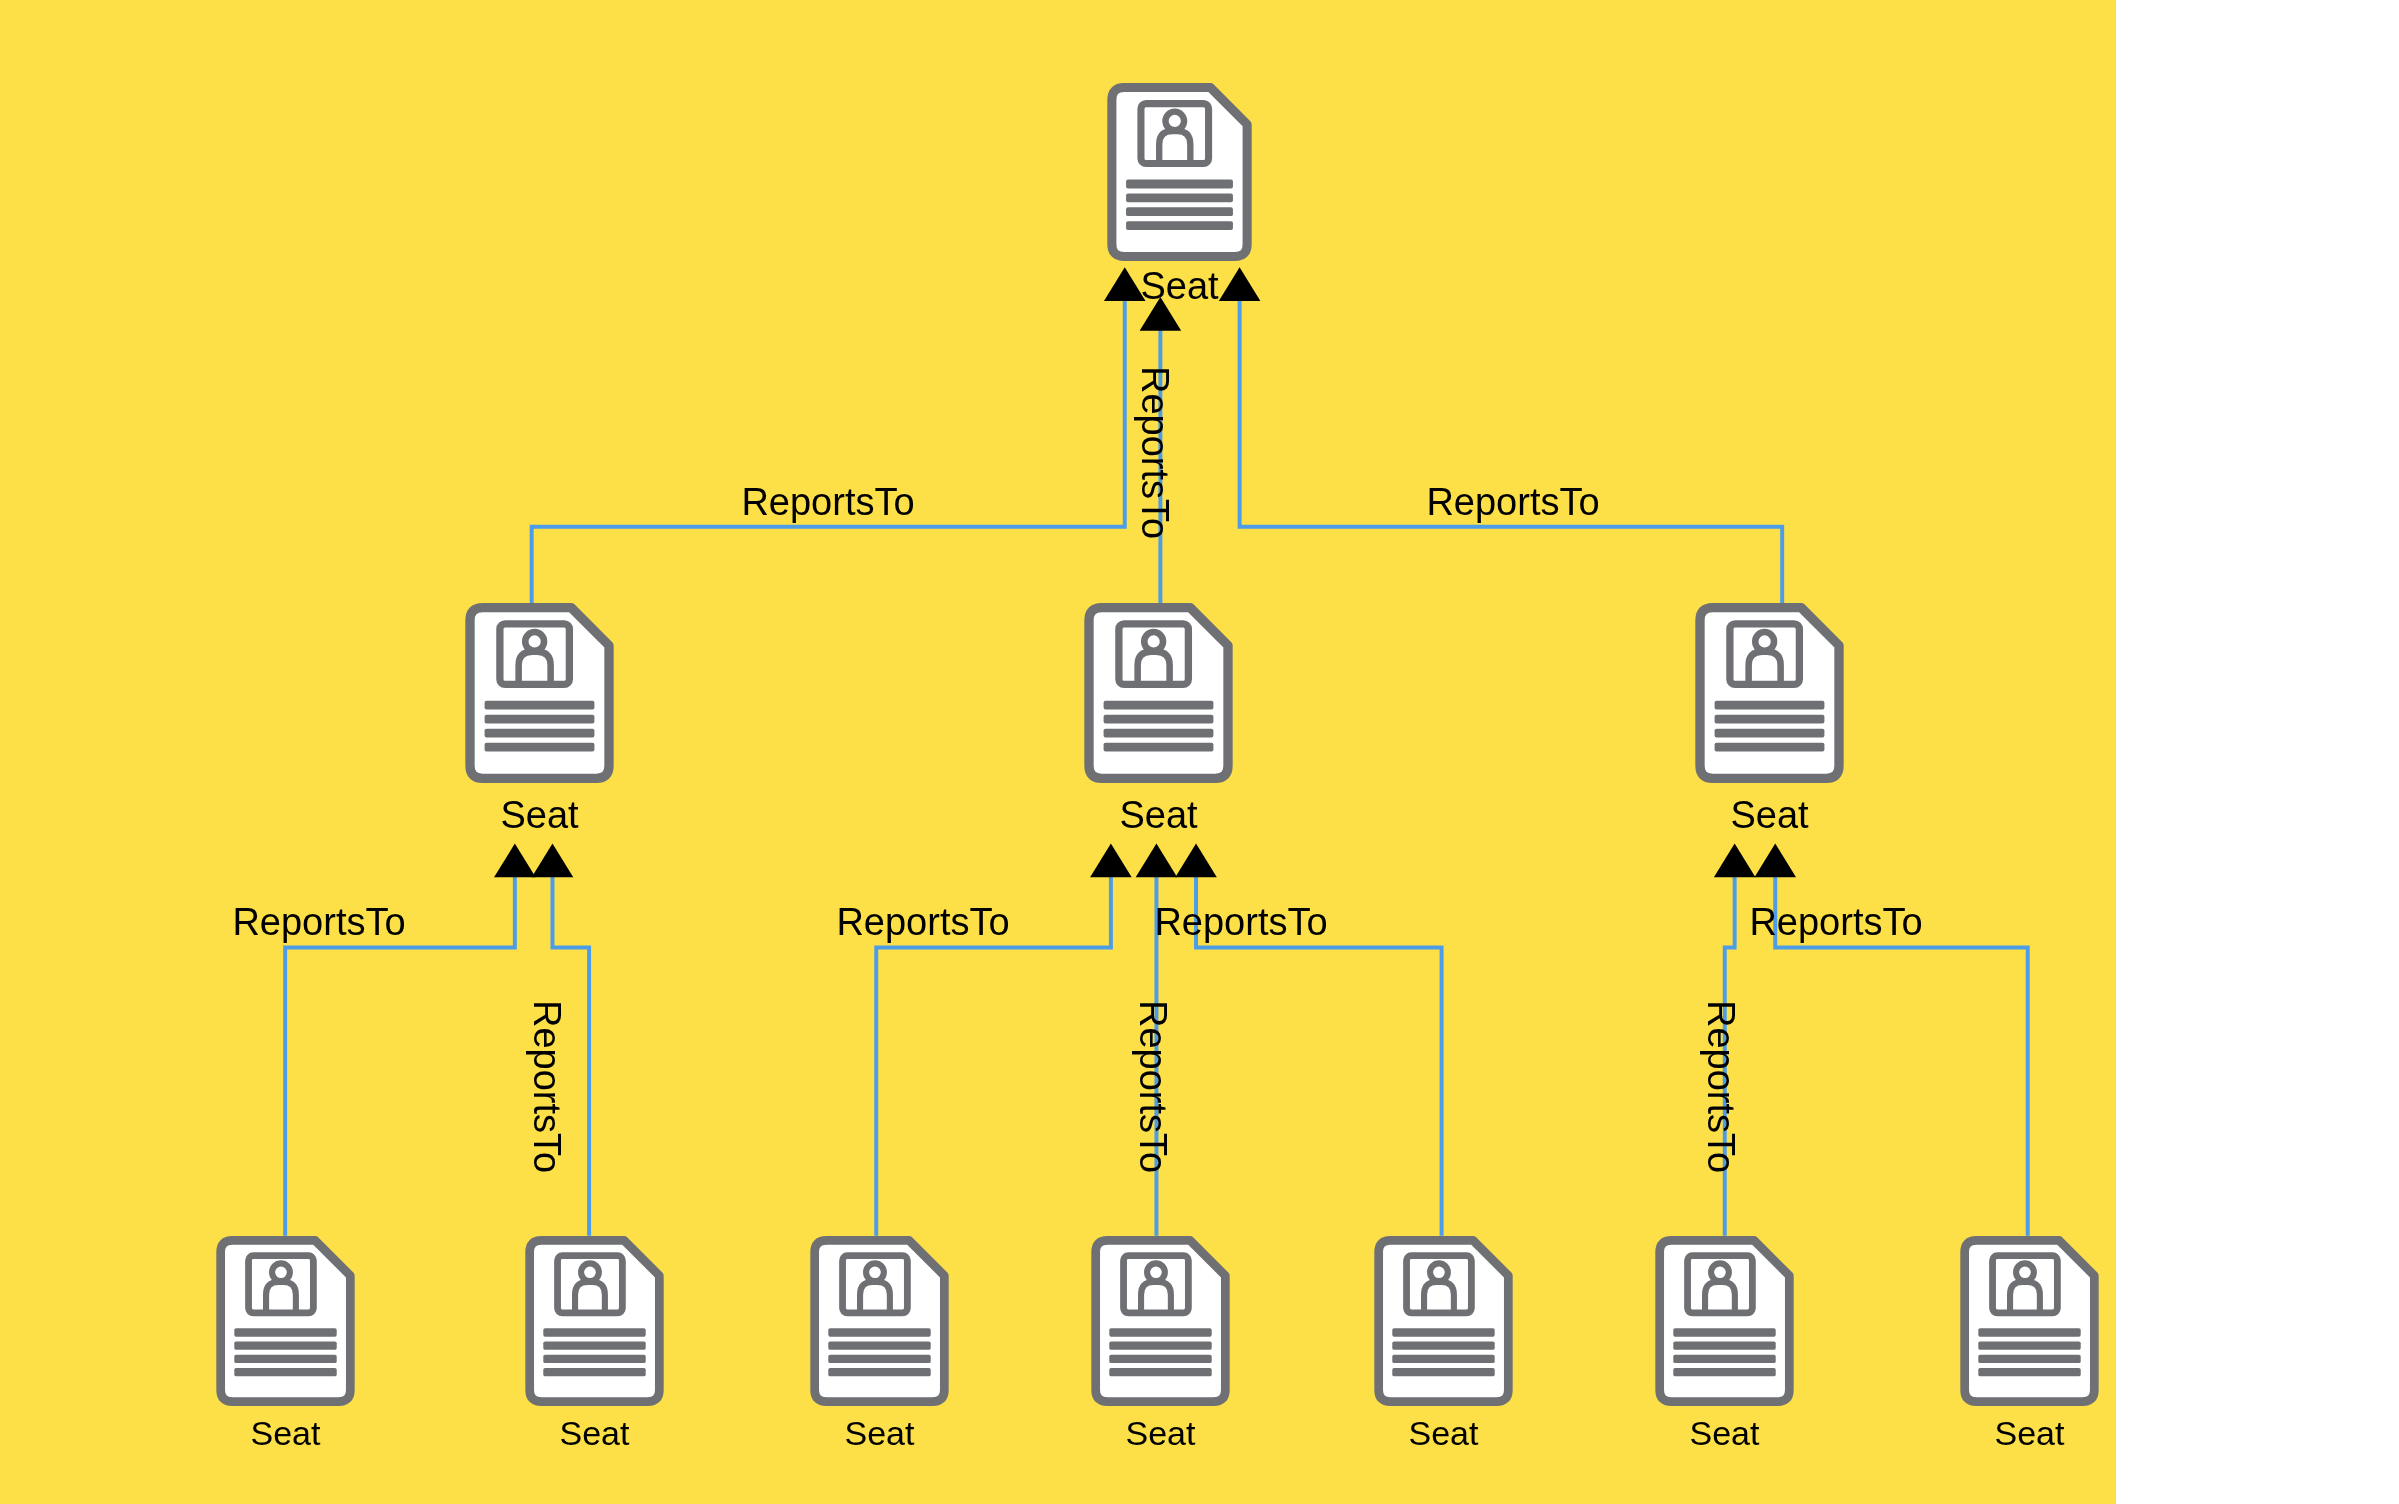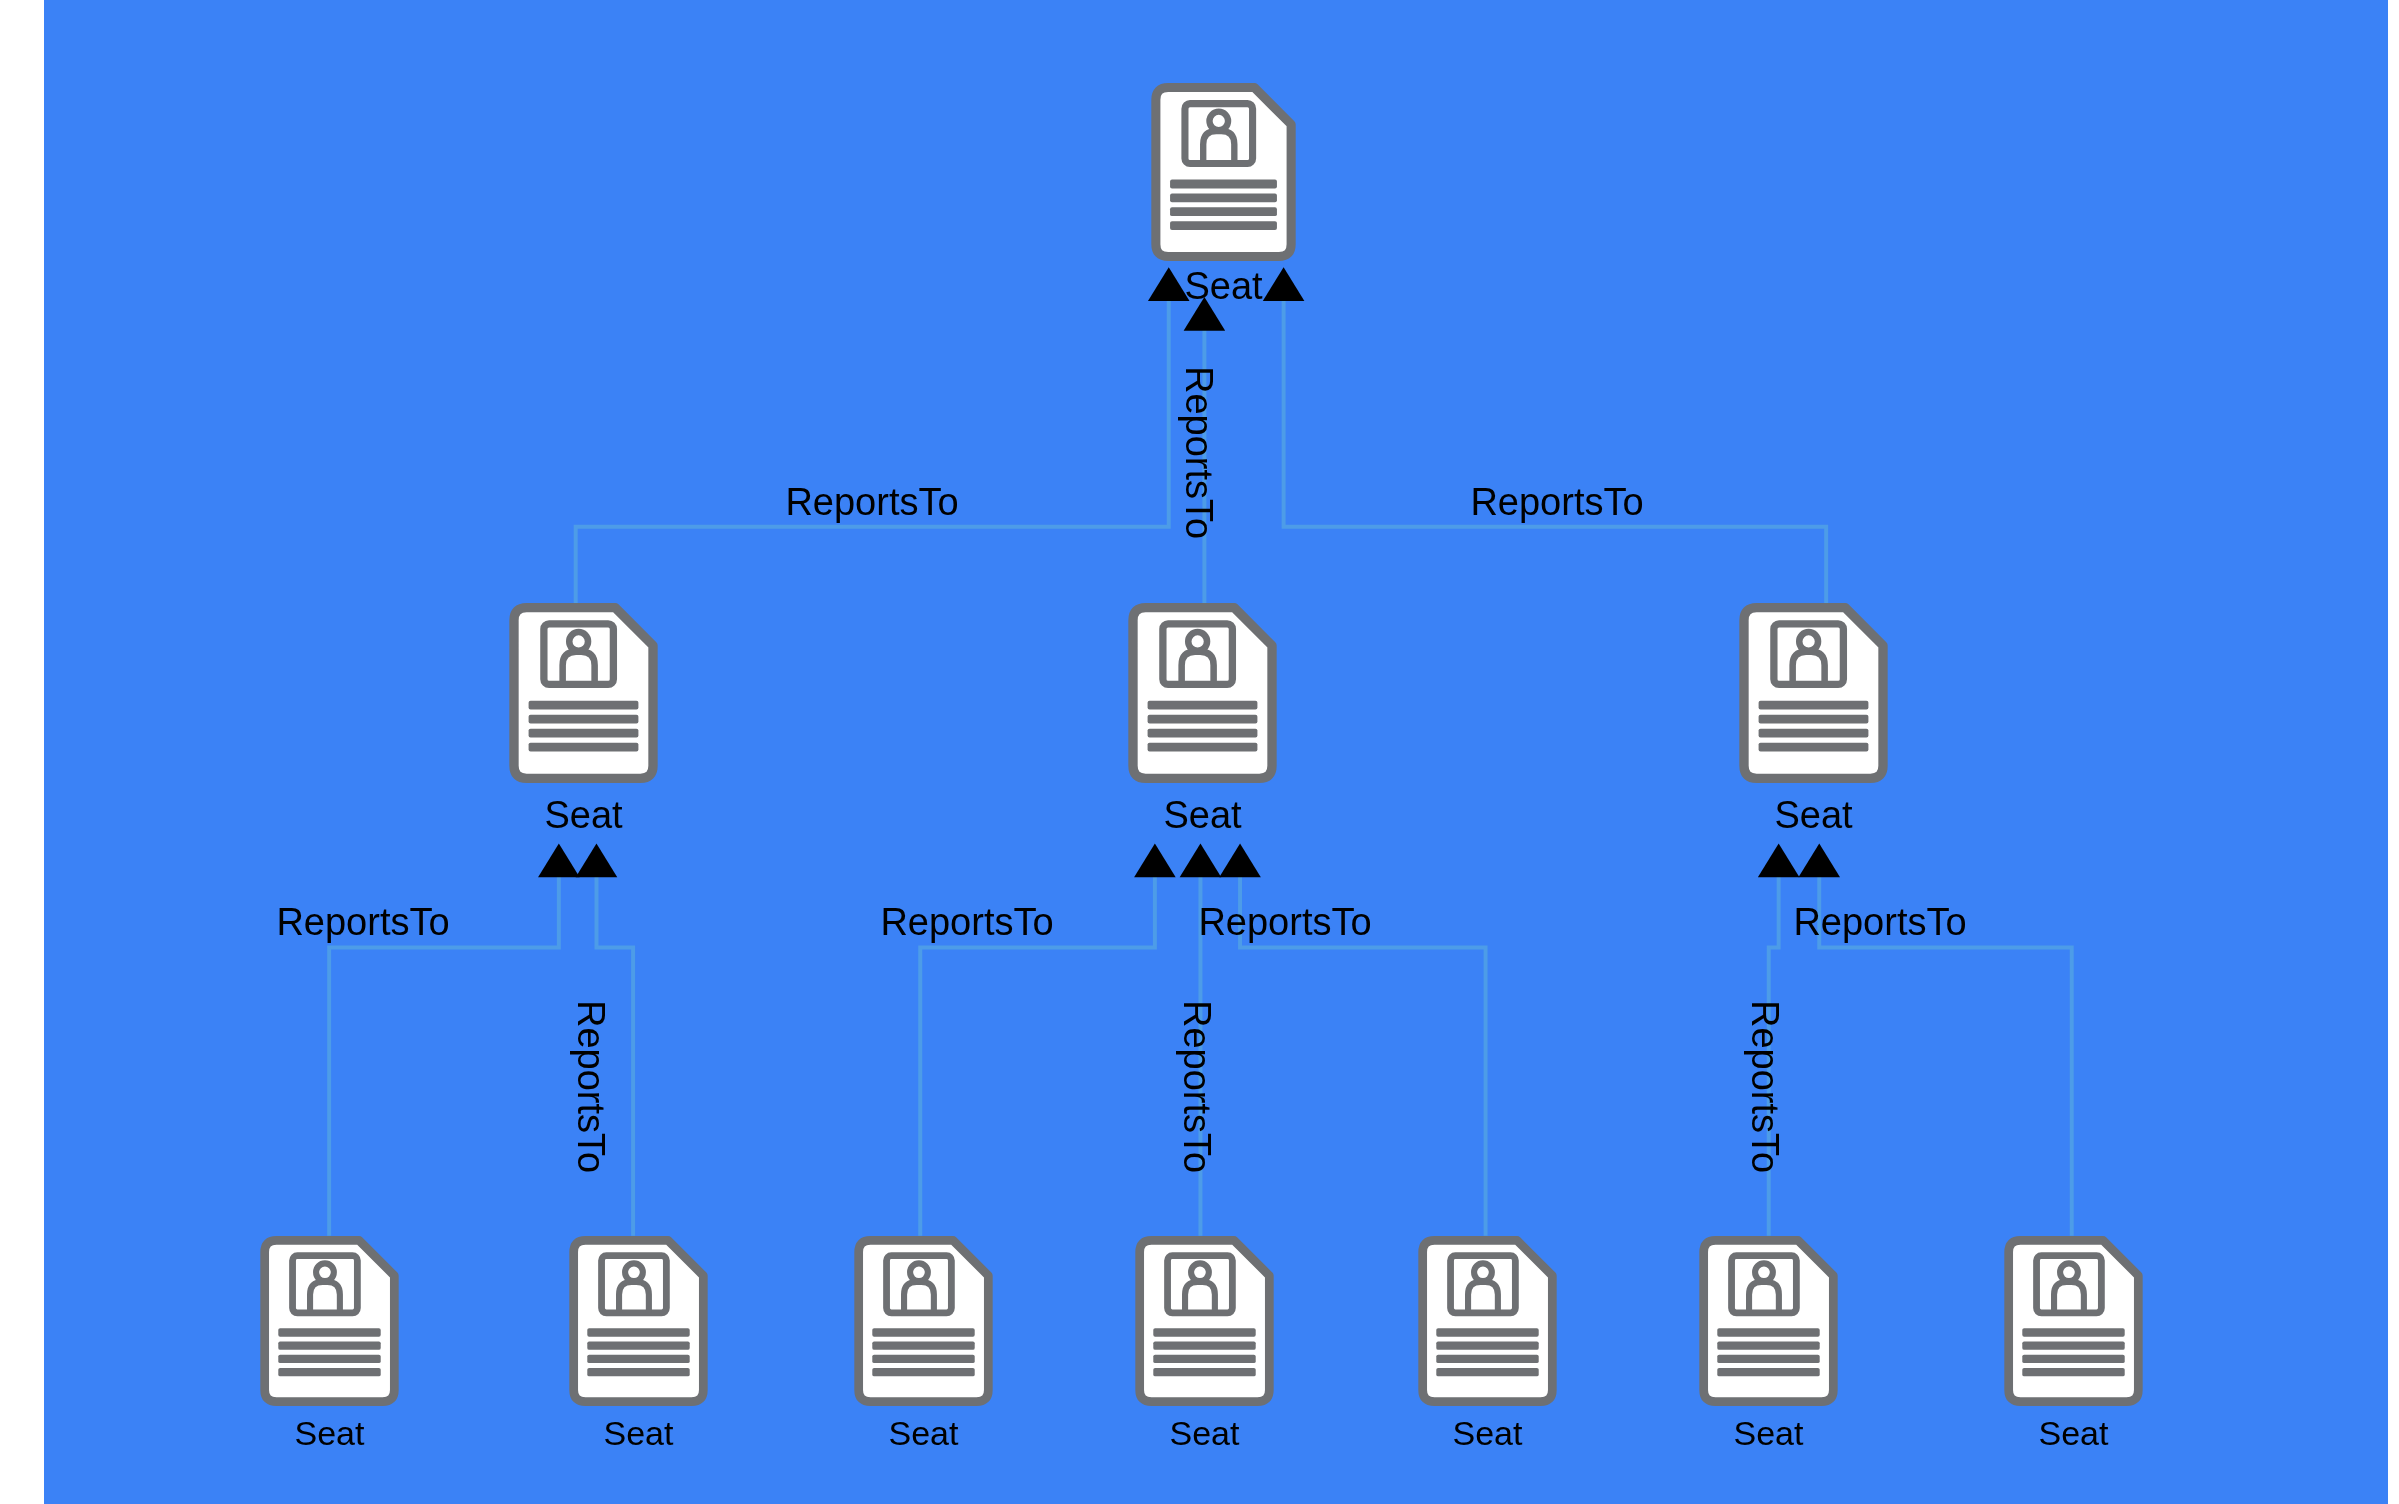--- a/index.html
+++ b/index.html
@@ -1,18 +1,18 @@
 <!DOCTYPE html>
 <html><head>
 <meta charset="utf-8">
 <style>
   html,body{margin:0;padding:0;background:#ffffff;}
   body{width:2400px;height:1505px;overflow:hidden;
        font-family:"Liberation Sans","DejaVu Sans",sans-serif;}
-  #stage{position:relative;width:2344px;height:1505px;background:#3b82f6;margin-left:44px;}
+  #stage{position:relative;width:2116px;height:1505px;background:#fde047;}
   #edges{position:absolute;left:0;top:0;width:2400px;height:1505px;}
 
   .node{position:absolute;}
   .node .glyph{position:absolute;left:0;top:0;}
   .node .caption{position:absolute;left:50%;transform:translateX(-50%);
                  color:#000000;white-space:nowrap;text-align:center;
                  font-weight:400;}
 
   .edge-label{position:absolute;color:#000000;white-space:nowrap;
               font-weight:400;background:transparent;}

